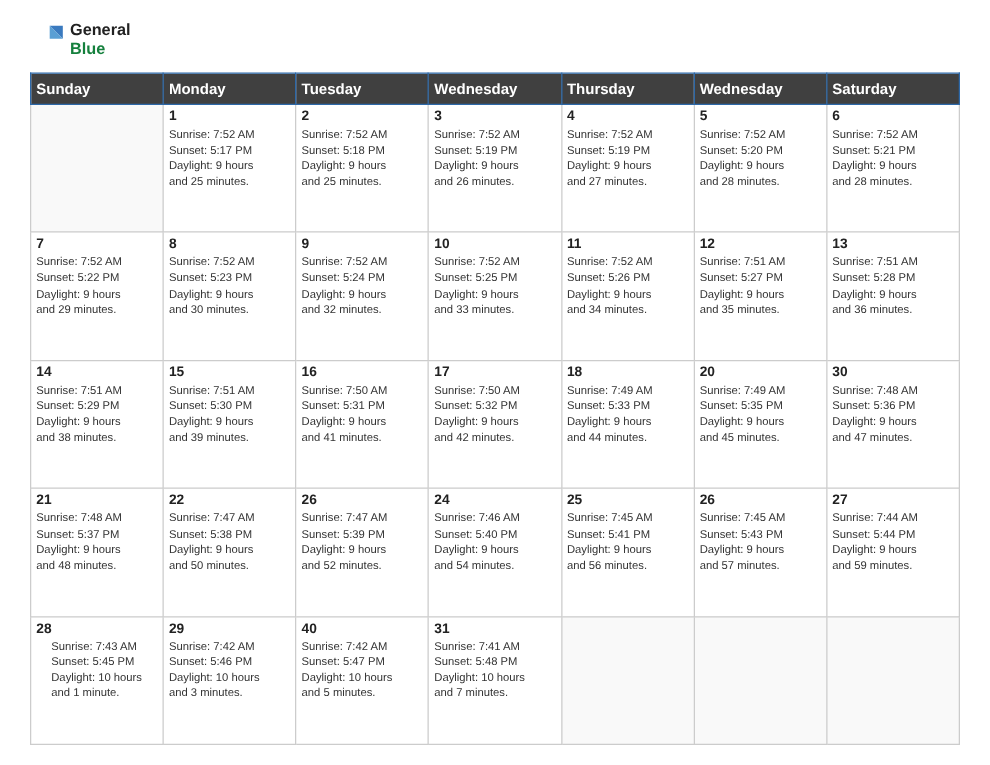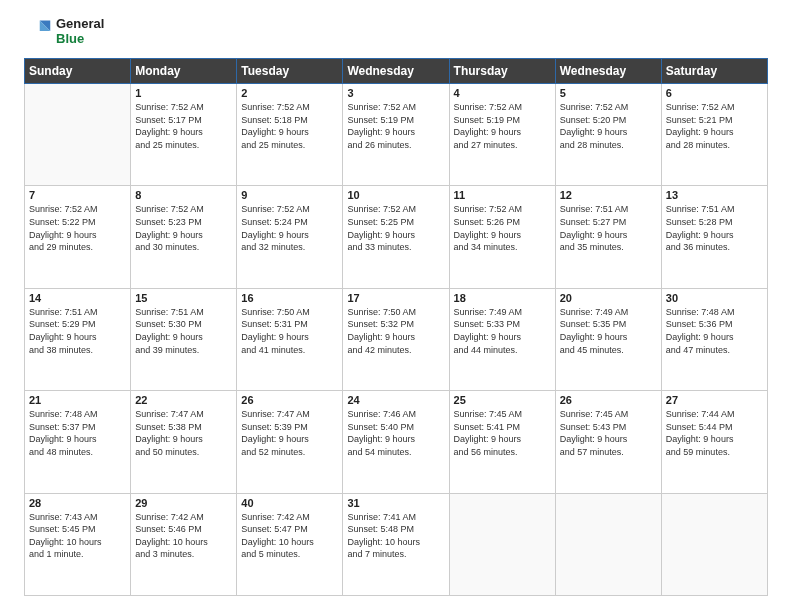--- a/index.html
+++ b/index.html
@@ -310,21 +310,21 @@
             <span class="day-number">27</span>
             <div class="day-info" style="white-space: pre-line;">Sunrise: 7:44 AM
 Sunset: 5:44 PM
 Daylight: 9 hours
 and 59 minutes.</div>
           </td>
         </tr>
         <tr>
           <td>
             <span class="day-number">28</span>
-            <div class="day-info" style="white-space: pre-line;">Sunrise: 7:43 AM
+            <div class="day-info" style="white-space: pre-line; margin-left: 12px;">Sunrise: 7:43 AM
 Sunset: 5:45 PM
 Daylight: 10 hours
 and 1 minute.</div>
           </td>
           <td>
             <span class="day-number">29</span>
             <div class="day-info" style="white-space: pre-line;">Sunrise: 7:42 AM
 Sunset: 5:46 PM
 Daylight: 10 hours
 and 3 minutes.</div>

